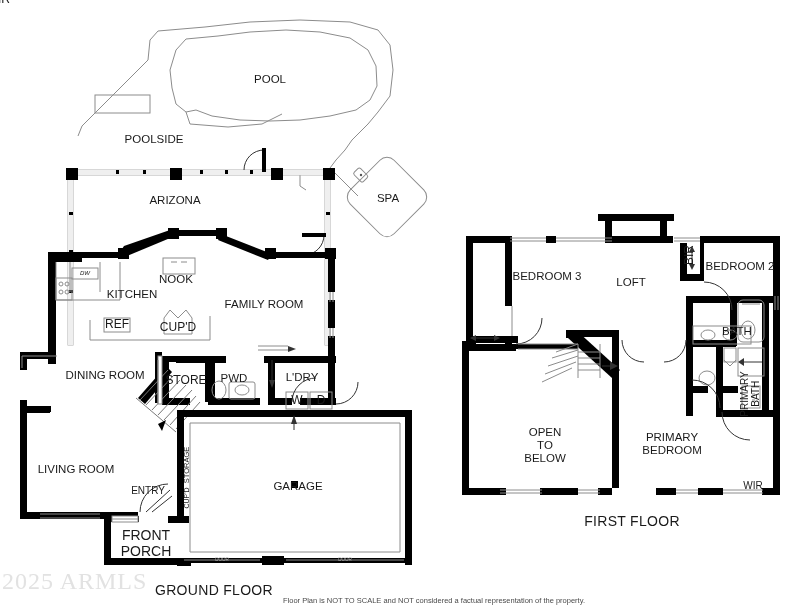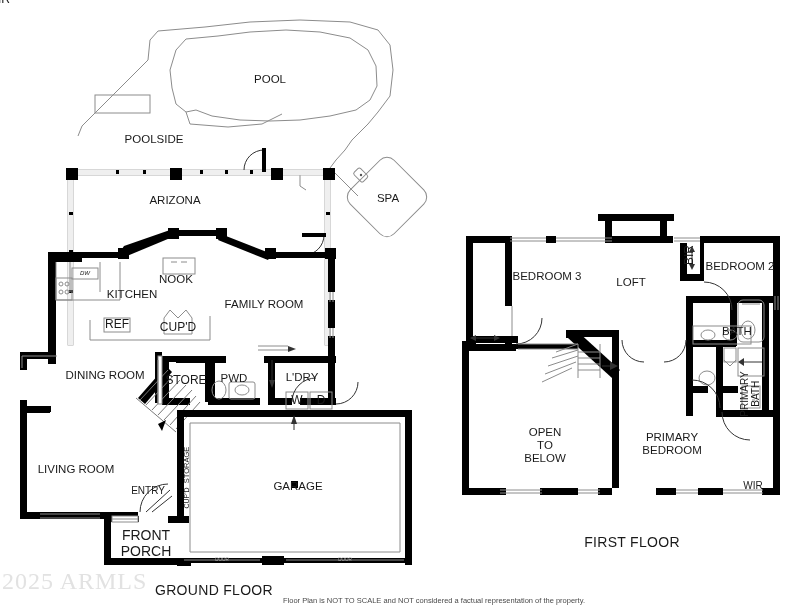--- a/index.html
+++ b/index.html
@@ -431,16 +431,16 @@
 <div class="lbl room vert" style="left:750px;top:394px;font-size:10px;">PRIMARY
 BATH</div>
 <div class="lbl room" style="left:672px;top:444px;">PRIMARY
 BEDROOM</div>
 <div class="lbl room" style="left:545px;top:446px;">OPEN
 TO
 BELOW</div>
 <div class="lbl small" style="left:753px;top:486px;font-size:10px;">WIR</div>
 <div class="lbl small" style="left" :="">BIR</div>
 <div class="lbl small vert" style="left:690px;top:255px;">BIR</div>
-<div class="lbl floor" style="left:632px;top:521px;margin-top:21px;">FIRST FLOOR</div>
+<div class="lbl floor" style="left:632px;top:521px;">FIRST FLOOR</div>
 
 <div class="wm" style="left:2px;top:568px;">2025 ARMLS</div>
 <div class="disclaim" style="left:283px;top:596px;">Floor Plan is NOT TO SCALE and NOT considered a factual representation of the property.</div>
 
 </body></html>

